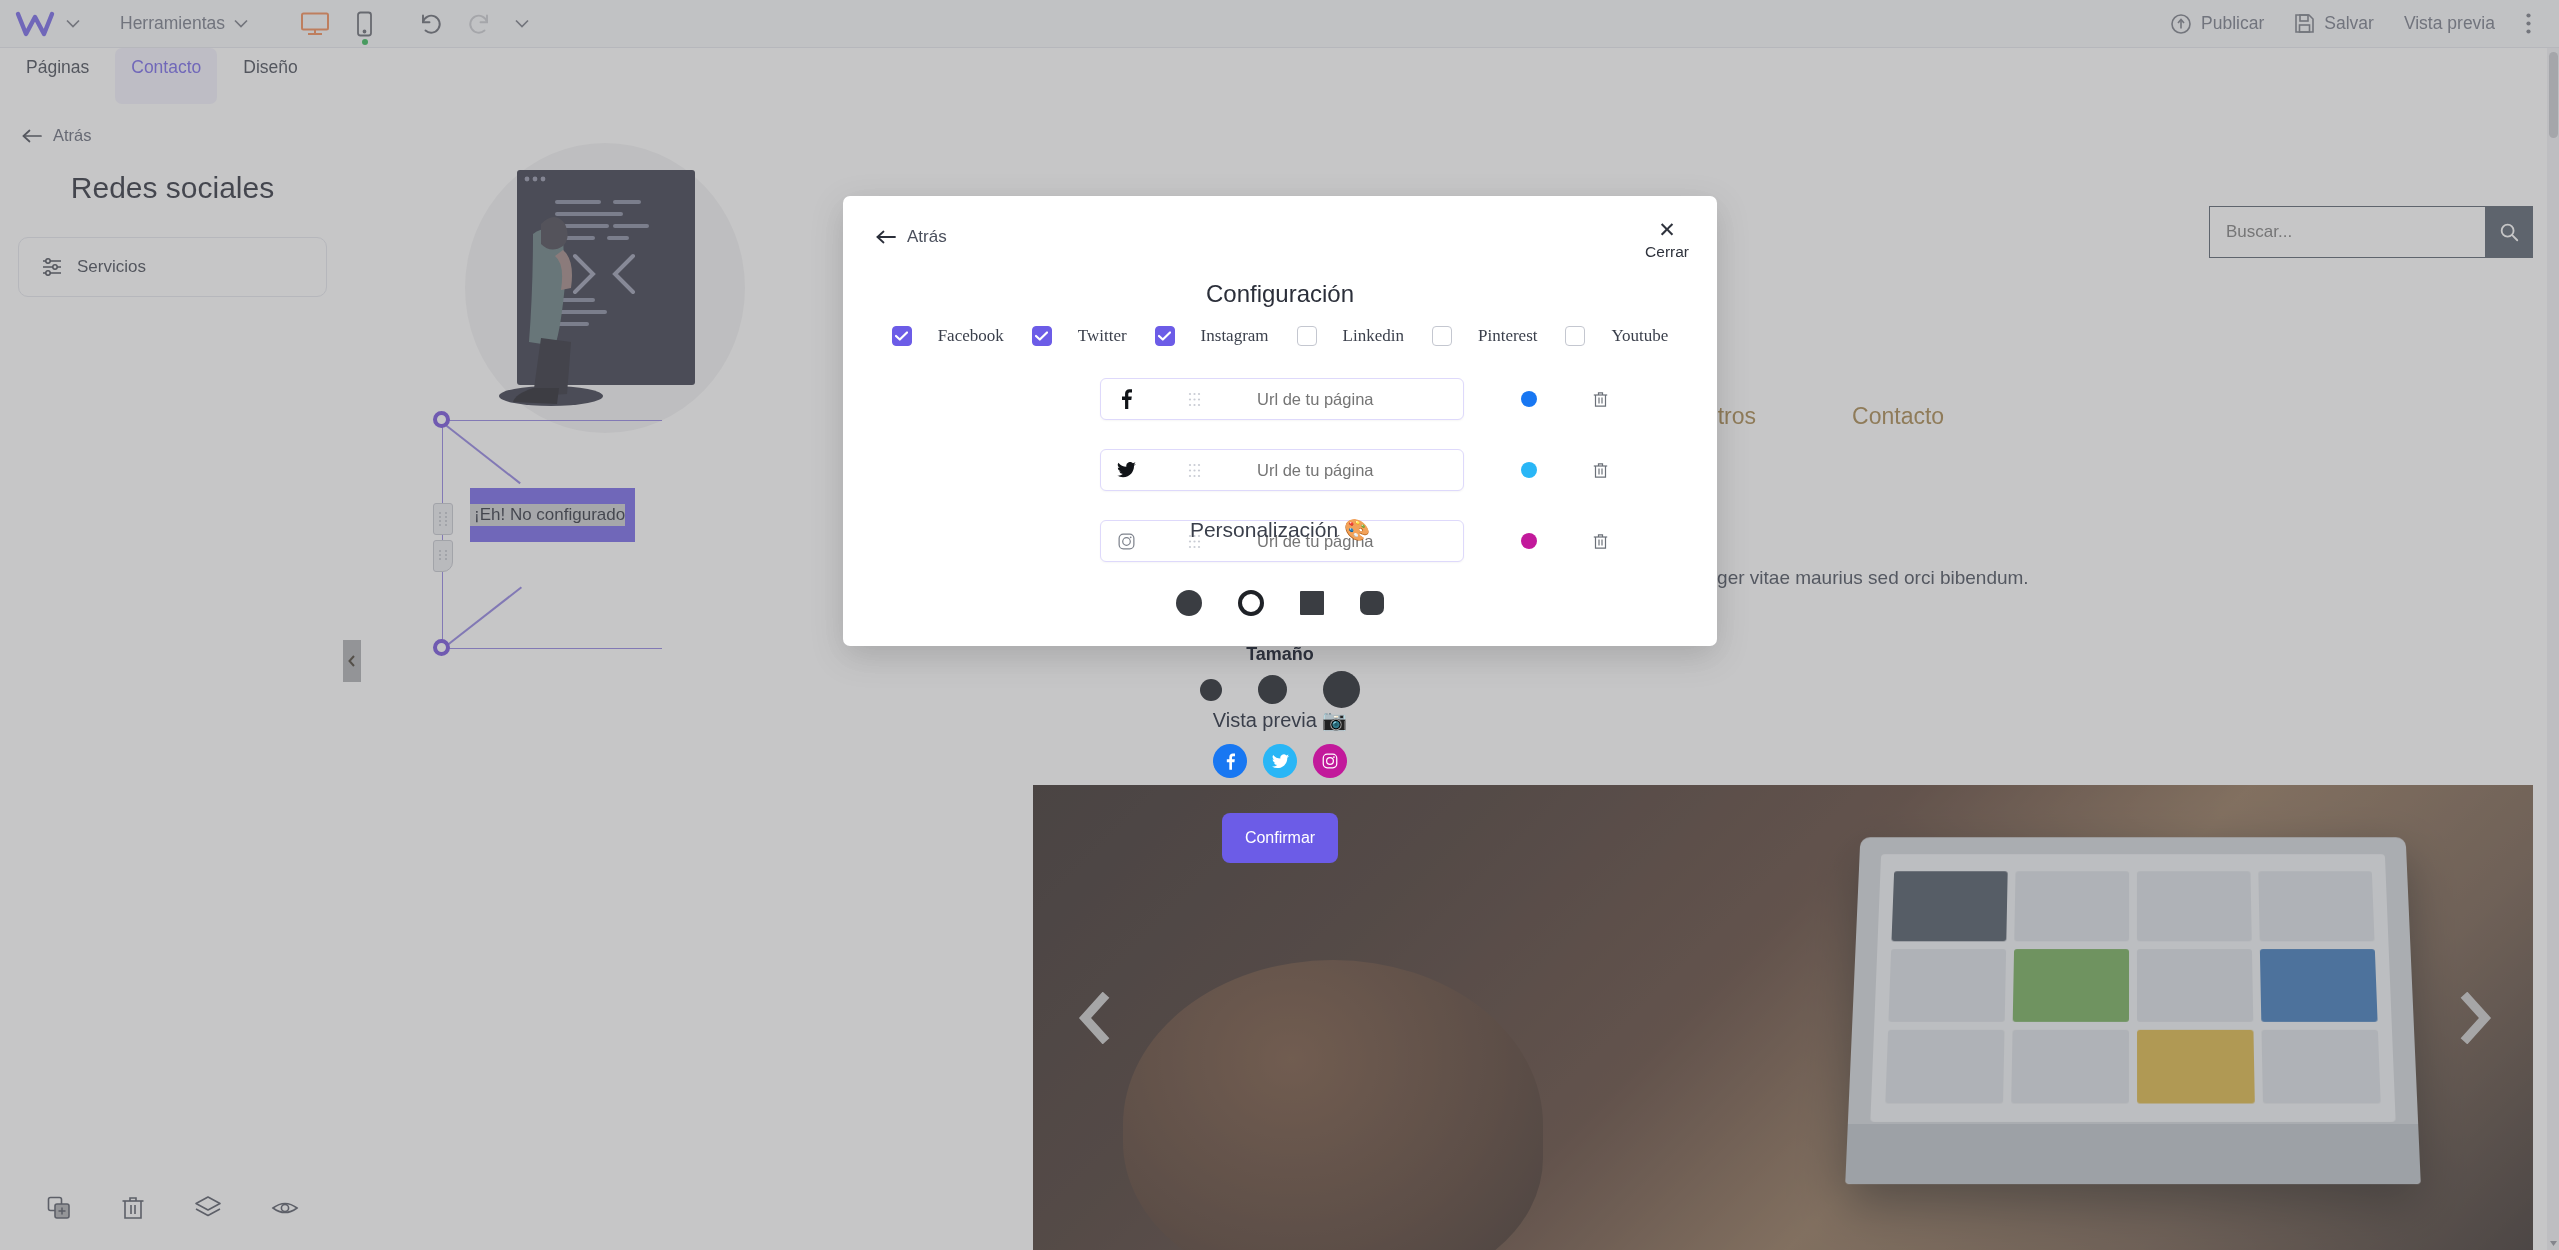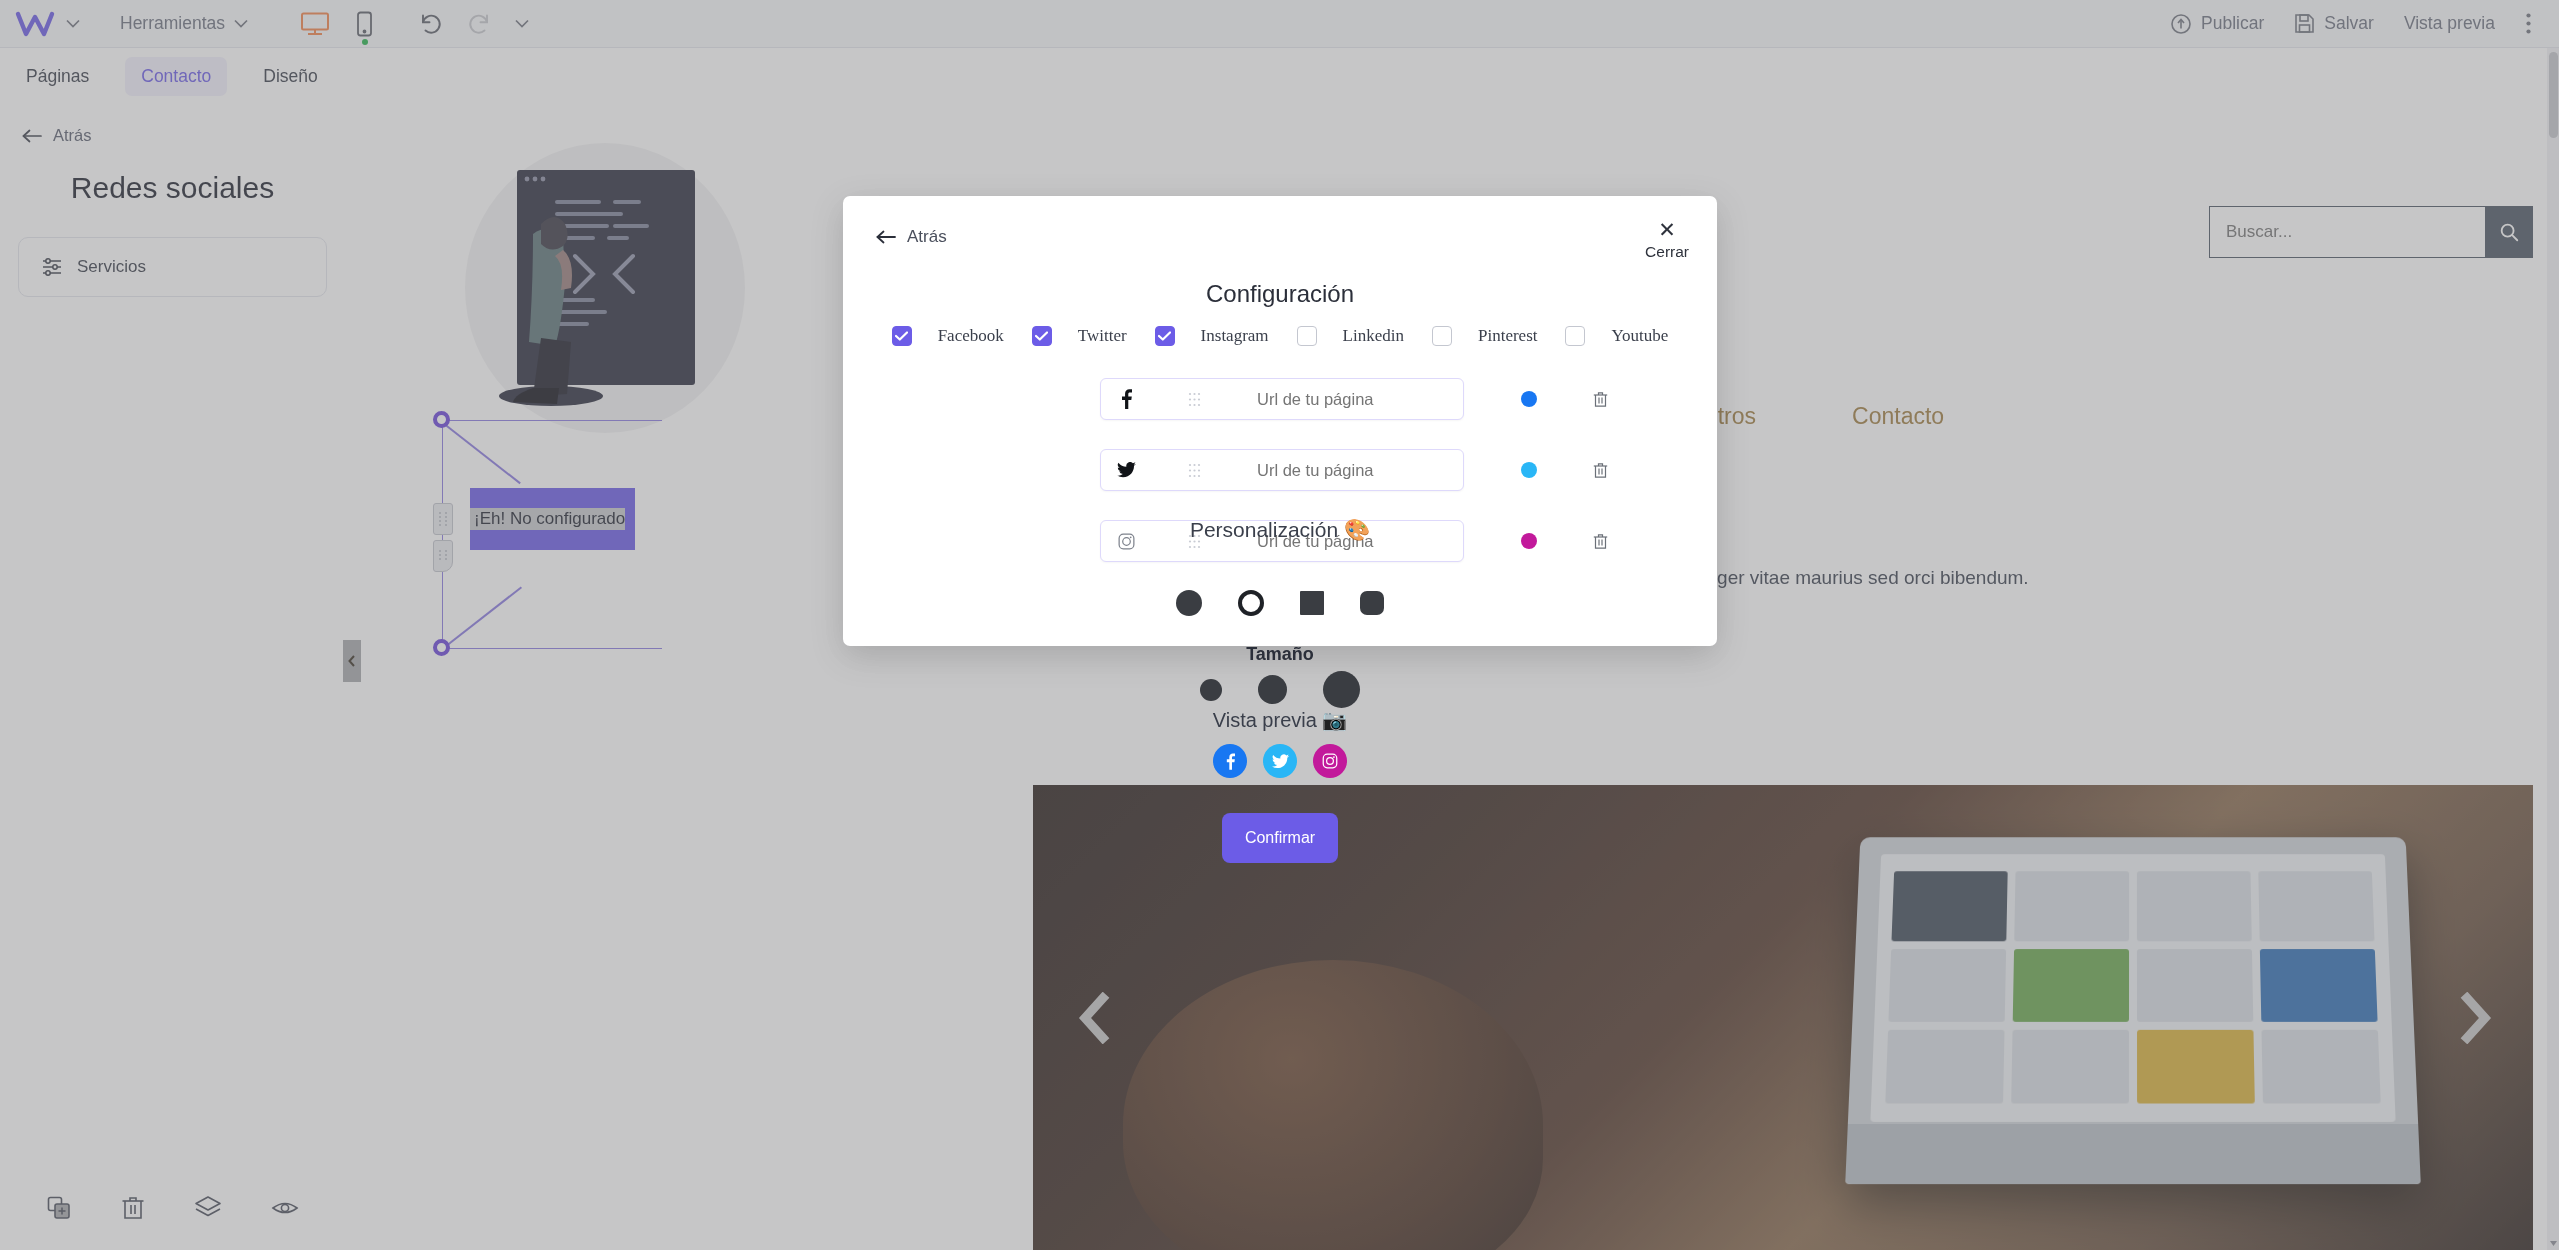--- a/index.html
+++ b/index.html
@@ -40,21 +40,21 @@
     font-size: 17.5px; color: #6d7280; cursor: pointer;
     padding: 0 15px;
   }
   .kebab { padding: 0 10px 0 16px; cursor: pointer; display:flex; align-items:center;}
 
   
   .leftpanel {
     position: absolute; left: 0; top: 48px; width: 345px; height: 1202px;
     background: #ffffff;
   }
-  .lp-tabs { display: flex; align-items: center; height: 56px; padding-left: 10px; gap: 20px; }
+  .lp-tabs { display: flex; height: 56px; padding-left: 10px; gap: 10px; }
   .lp-tab {
     font-size: 17.5px; color: #3a3f4b; padding: 9px 16px; border-radius: 7px;
     cursor: pointer;
   }
   .lp-tab.active { color: #6c5ce7; background: #f1f0fb; }
   .lp-back {
     display: flex; align-items: center; gap: 11px;
     margin: 22px 0 0 22px; font-size: 16.5px; color: #5b6070; cursor: pointer;
   }
   .lp-title {
@@ -439,21 +439,21 @@
       <div class="sel-grip" style="left:88px; top:492px; border-radius:3px 3px 10px 3px;">
         <svg width="10" height="14" viewBox="0 0 10 14" fill="#b4b7c0">
             <circle cx="2" cy="2" r="1"></circle>
             <circle cx="8" cy="2" r="1"></circle>
             <circle cx="2" cy="6" r="1"></circle>
             <circle cx="8" cy="6" r="1"></circle>
             <circle cx="2" cy="10" r="1"></circle>
             <circle cx="8" cy="10" r="1"></circle>
           </svg>
       </div>
-      <div class="sel-box" style="left:125px; top:440px; width:165px; height:62px;">
+      <div class="sel-box" style="left:125px; top:440px; width:165px; height:54px;">
         <div class="sel-text">¡Eh! No configurado</div>
       </div>
     </div>
   </div>
 
   <div class="collapse-handle">
     <svg width="8" height="12" viewBox="0 0 8 12" fill="none" stroke="#3b3326" stroke-width="2">
       <polyline points="6,1 1.5,6 6,11"></polyline>
     </svg>
   </div>

